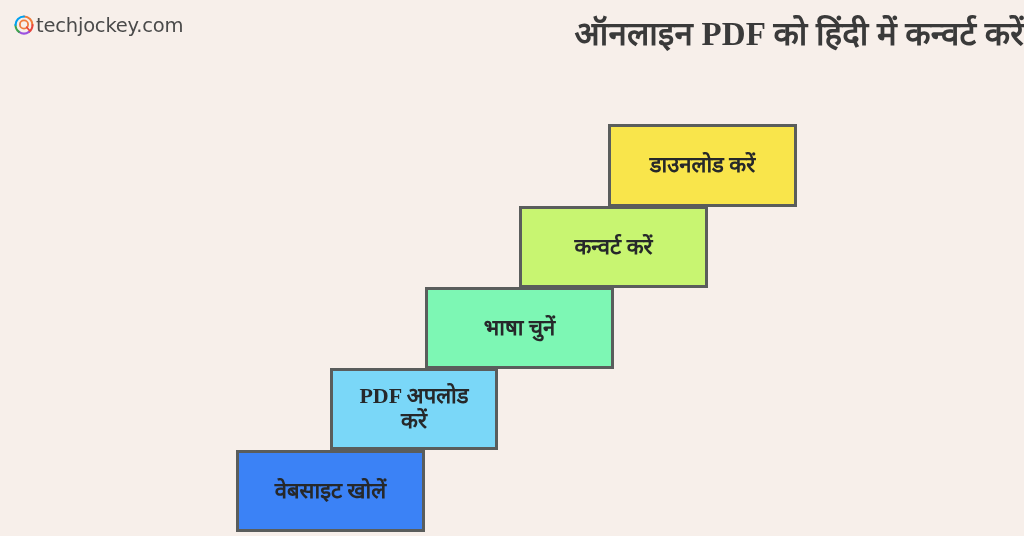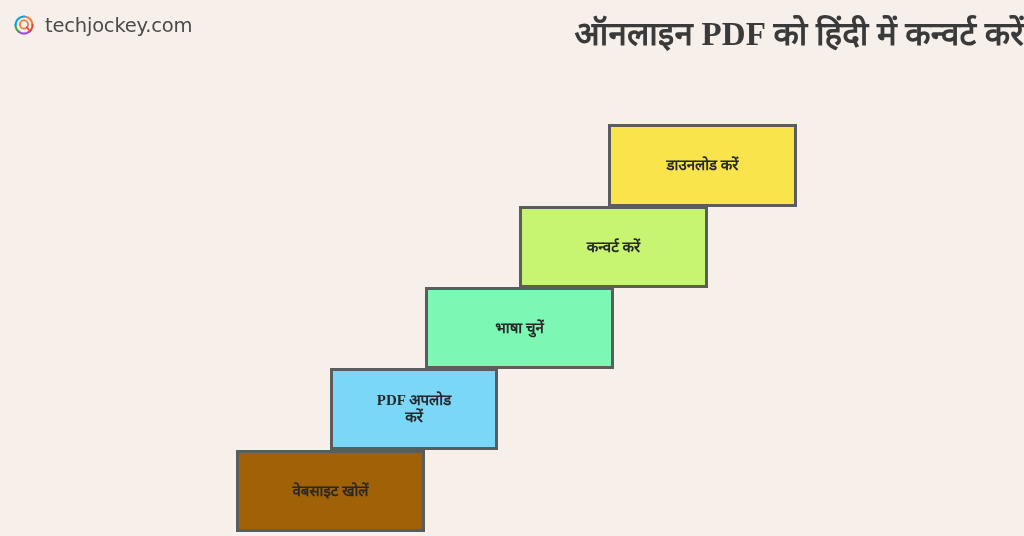--- a/index.html
+++ b/index.html
@@ -16,21 +16,20 @@
     position: relative;
   }
 
   
   .brand {
     position: absolute;
     left: 12px;
     top: 13px;
     display: flex;
     align-items: center;
-    gap: 9px;
   }
   .brand-mark {
     width: 24px;
     height: 24px;
     flex: 0 0 24px;
     display: block;
   }
   .brand-name {
     font-size: 19.5px;
     letter-spacing: -0.2px;
@@ -66,21 +65,21 @@
     position: absolute;
     box-sizing: border-box;
     border: 3px solid #5a5d5c;
     display: flex;
     align-items: center;
     justify-content: center;
     text-align: center;
     color: #26282a;
     font-family: "Liberation Serif", "DejaVu Serif", serif;
     font-weight: bold;
-    font-size: 15px;
+    font-size: 22px;
     line-height: 1.12;
     padding: 0 8px;
     white-space: pre-line;
   }
   .step-1 { left: 236px; top: 450px; width: 189px; height: 82px; z-index: 5; }
   .step-2 { left: 330px; top: 368px; width: 168px; height: 82px; z-index: 4; }
   .step-3 { left: 425px; top: 287px; width: 189px; height: 82px; z-index: 3; }
   .step-4 { left: 519px; top: 206px; width: 189px; height: 82px; z-index: 2; }
   .step-5 { left: 608px; top: 124px; width: 189px; height: 83px; z-index: 1; }
 </style>
@@ -98,19 +97,19 @@
       <circle cx="24" cy="23" r="8.2" stroke="#f07c3c" stroke-width="3.6"></circle>
       <path d="M29.5 28.5 L35 35" stroke="#e8453c" stroke-width="3.6"></path>
     </g>
   </svg>
   <span class="brand-name">techjockey.com</span>
 </div>
 
 <div class="page-title">ऑनलाइन PDF को हिंदी में कन्वर्ट करें</div>
 
 <div class="stairs">
-  <div class="step step-1" style="background: #a16207; border-color: rgb(90, 93, 92); color: rgb(38, 40, 42);">वेबसाइट खोलें</div>
+  <div class="step step-1" style="background: #3b82f6; border-color: rgb(90, 93, 92); color: rgb(38, 40, 42);">वेबसाइट खोलें</div>
   <div class="step step-2" style="background: rgb(122, 215, 248); border-color: rgb(90, 93, 92); color: rgb(38, 40, 42);">PDF अपलोड
 करें</div>
   <div class="step step-4" style="background: rgb(200, 245, 113); border-color: rgb(90, 93, 92); color: rgb(38, 40, 42);">कन्वर्ट करें</div>
   <div class="step step-3" style="background: rgb(125, 247, 180); border-color: rgb(90, 93, 92); color: rgb(38, 40, 42);">भाषा चुनें</div>
   <div class="step step-5" style="background: rgb(249, 229, 75); border-color: rgb(90, 93, 92); color: rgb(38, 40, 42);">डाउनलोड करें</div>
 </div>
 
 </body></html>

